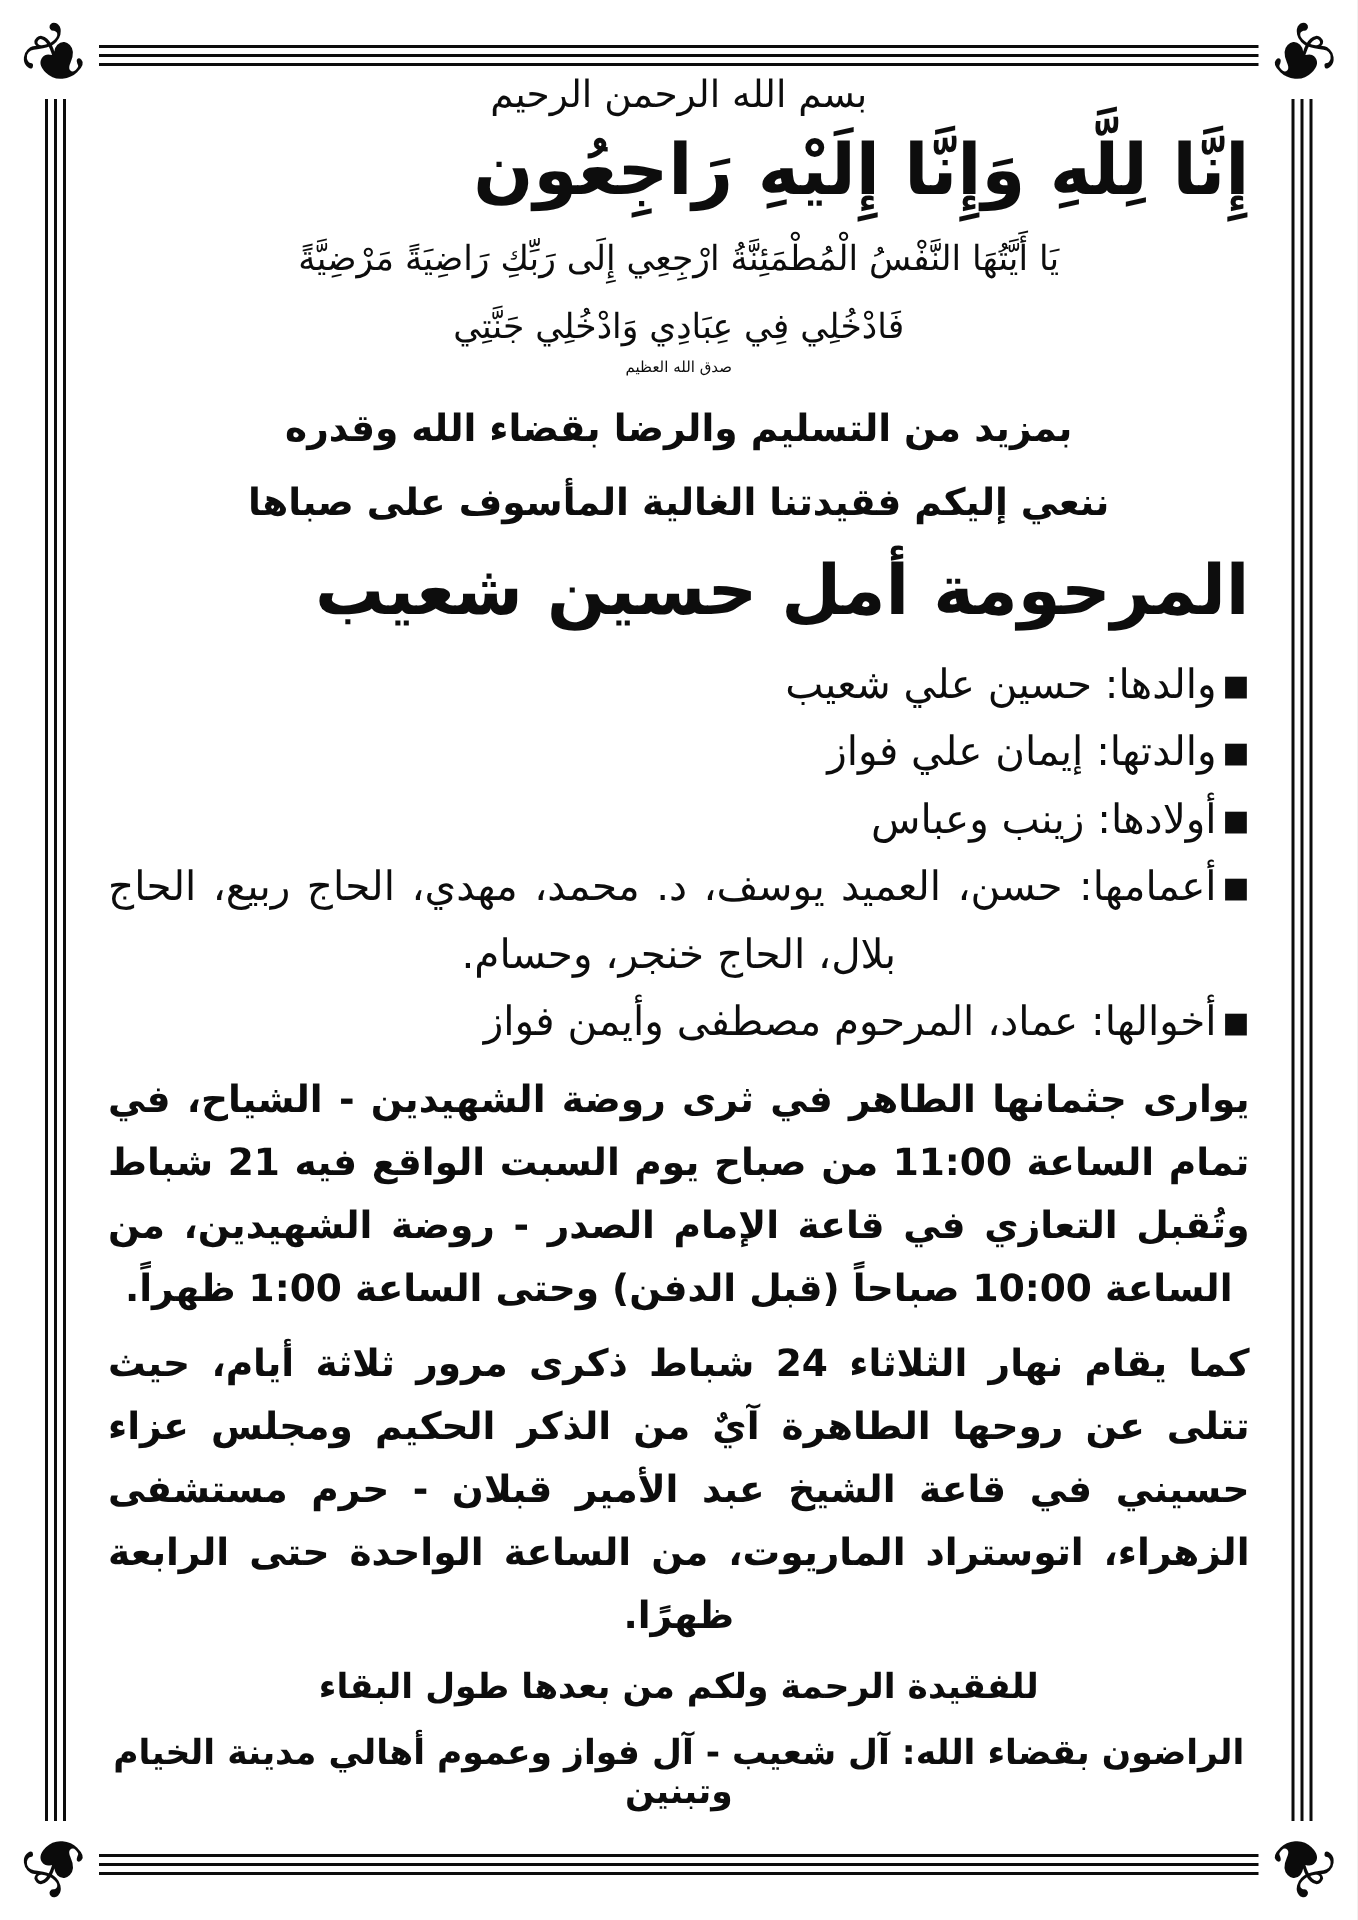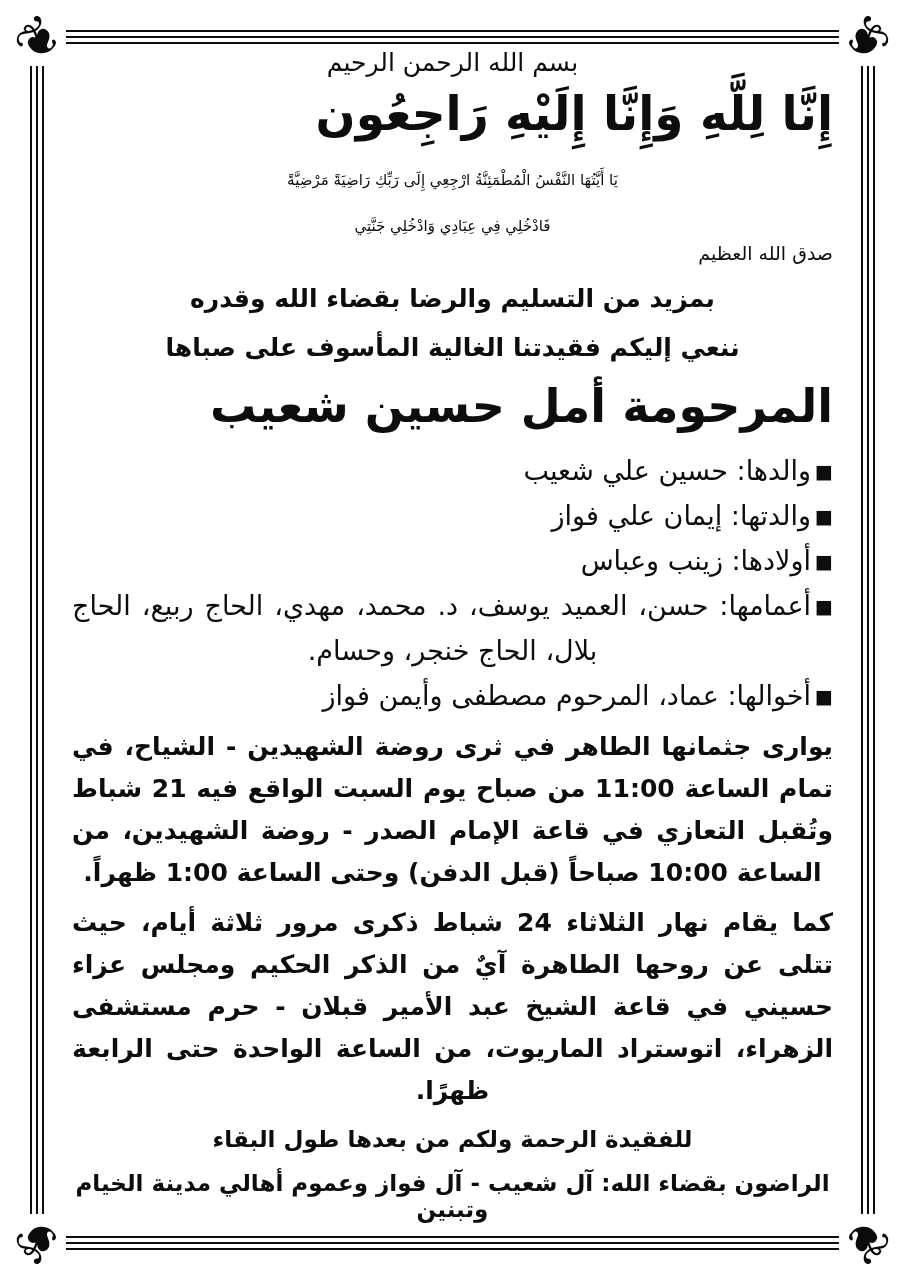--- a/index.html
+++ b/index.html
@@ -31,22 +31,22 @@
   .orn.tr{top:12px;right:12px;transform:scaleX(-1) rotate(-45deg);}
   .orn.bl{bottom:12px;left:12px;transform:scaleY(-1) rotate(-45deg);}
   .orn.br{bottom:12px;right:12px;transform:rotate(135deg);}
 
   .sheet{
     position:absolute;inset:46px 72px 46px 72px;
     direction:rtl;text-align:center;
   }
   .basmala{font-size:25px;font-weight:400;margin-top:2px;letter-spacing:0;}
   .istirja{font-size:47px;font-weight:700;margin-top:8px;line-height:1.25;text-align:right;}
-  .verse{font-size:15px;font-weight:400;margin-top:26px;line-height:1.35;}
-  .sadaqa{font-size:19px;margin-top:6px;text-align:right;}
+  .verse{font-size:23px;font-weight:400;margin-top:14px;line-height:1.35;}
+  .sadaqa{font-size:10px;margin-top:6px;}
   .intro-line{font-size:25px;font-weight:700;margin-top:20px;}
   .deceased-title{font-size:46px;font-weight:700;margin-top:16px;line-height:1.25;text-align:right;}
   .family{
     list-style:none;margin:12px 0 0 0;padding:0;
     text-align:right;
   }
   .family li{font-size:27px;line-height:45px;font-weight:400;}
   .family li.justified{text-align:justify;text-align-last:center;-moz-text-align-last:center;}
   .bullet{
     display:inline-block;font-size:19px;line-height:1;

